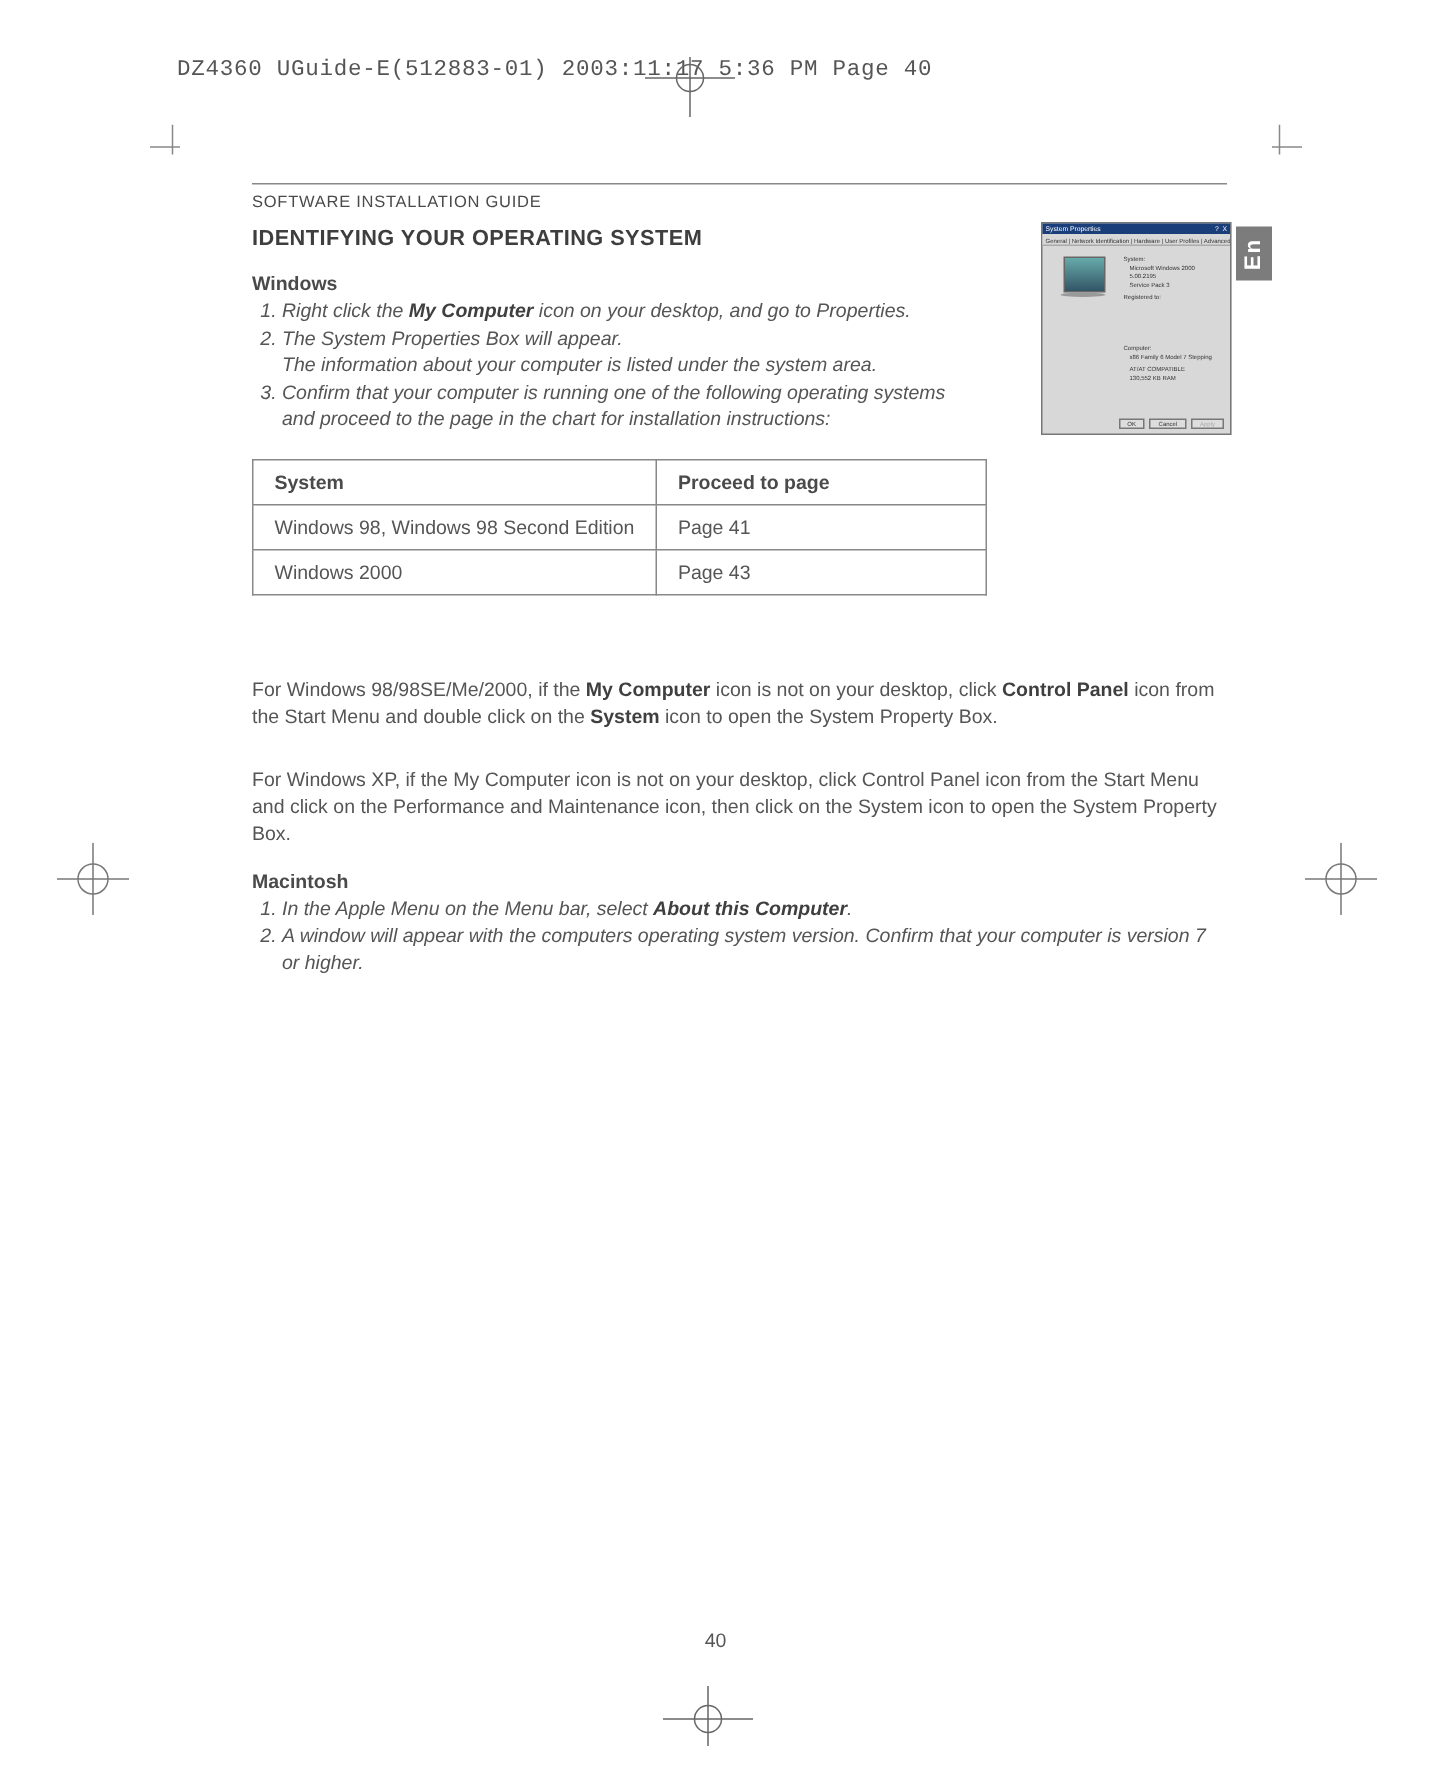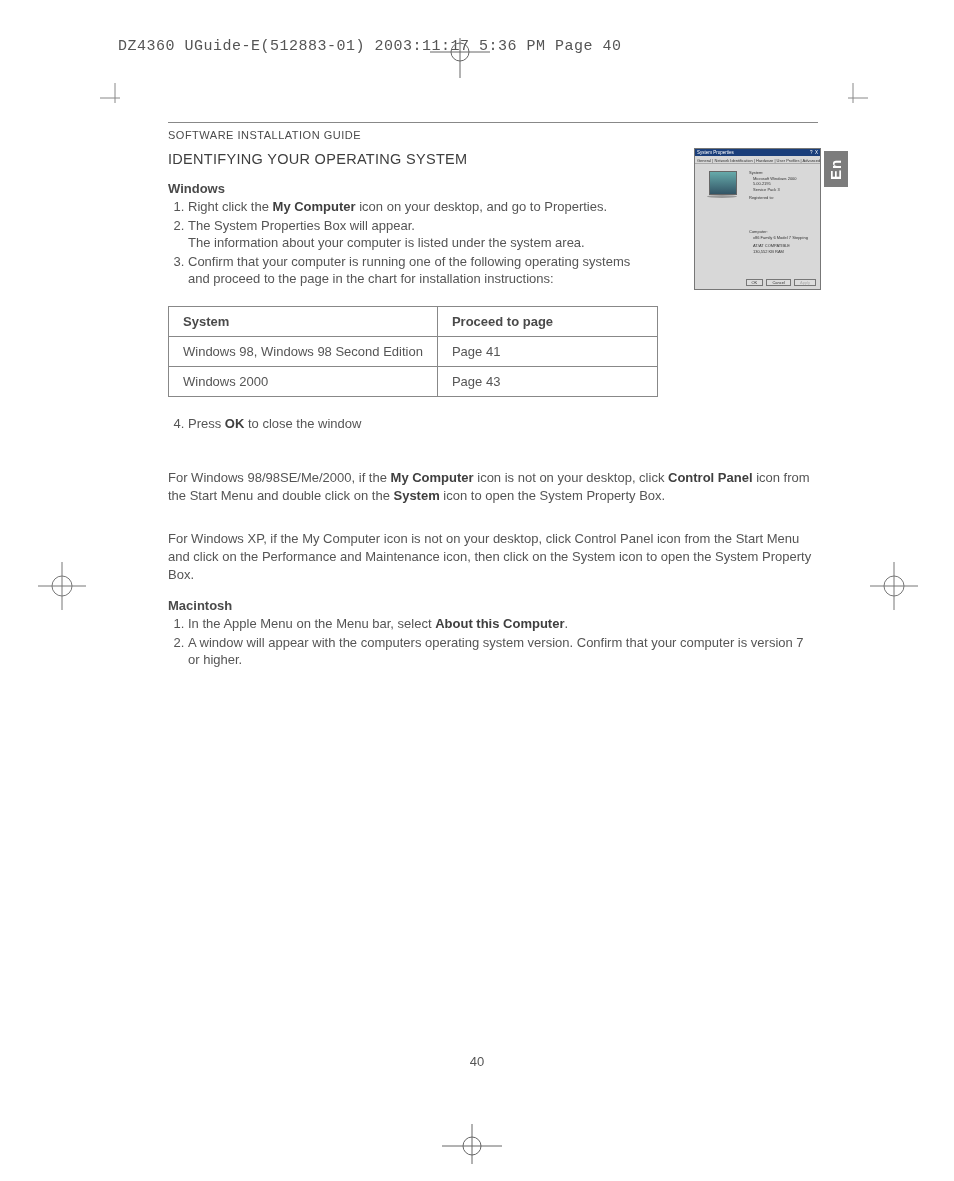--- a/index.html
+++ b/index.html
@@ -33,49 +33,49 @@
   }
   .section-label {
     text-align: left;
     font-size: 11px;
     color: #4a4a4a;
     letter-spacing: 0.5px;
     padding-top: 6px;
     padding-bottom: 10px;
   }
   .main-heading {
-    font-weight: normal;
+    font-weight: bold;
     font-size: 14.5px;
     letter-spacing: 0.3px;
     color: #3e3e3e;
     margin-bottom: 14px;
   }
   .sub-heading { font-weight: bold; font-size: 13px; color:#4a4a4a; }
   .body-col { width: 475px; }
   ol.steps { margin: 2px 0 0 0; padding-left: 20px; }
-  ol.steps li { margin-bottom: 1px; line-height: 1.35; color:#555; }
+  ol.steps li { margin-bottom: 1px; line-height: 1.35; color:#555;font-style:italic; }
   table.os-table {
     border-collapse: collapse;
     width: 490px;
     margin-top: 18px;
     margin-bottom: 18px;
   }
   table.os-table th, table.os-table td {
     border: 1px solid #888;
     padding: 7px 14px;
     text-align: left;
     vertical-align: top;
     font-size: 13px;
     color:#555;
   }
   table.os-table th { font-weight: bold; color:#4a4a4a; }
   .para { line-height: 1.4; margin-bottom: 14px; color:#555;margin-top:24px; }
   .pagenum {
     position: absolute;
-    bottom: 112px;
+    bottom: 80px;
     left: 0;
     width: 954px;
     text-align: center;
     font-size: 13px;
     color:#555;
   }
   
   .screenshot {
     position: absolute;
     top: 148px;
@@ -188,23 +188,20 @@
       <td>Windows 98, Windows 98 Second Edition</td>
       <td>Page 41</td>
     </tr>
     <tr>
       <td>Windows 2000</td>
       <td>Page 43</td>
     </tr>
   </tbody>
     </table>
 
-  <ol class="steps" start="4">
-    <li><span>Press </span><b>OK</b><span> to close the window</span></li>
-  </ol>
 
   <div style="height:12px;"></div>
   <div class="para">
     <span>For Windows 98/98SE/Me/2000, if the </span><b>My Computer</b><span> icon is not on your desktop, click </span><b>Control Panel</b><span> icon from the Start Menu and double click on the </span><b>System</b><span> icon to open the System Property Box.</span>
   </div>
   <div class="para">For Windows XP, if the My Computer icon is not on your desktop, click Control Panel icon from the Start Menu and click on the Performance and Maintenance icon, then click on the System icon to open the System Property Box.</div>
 
   <div class="sub-heading">Macintosh</div>
   <ol class="steps">
     <li><span>In the Apple Menu on the Menu bar, select </span><b>About this Computer</b><span>.</span></li>

